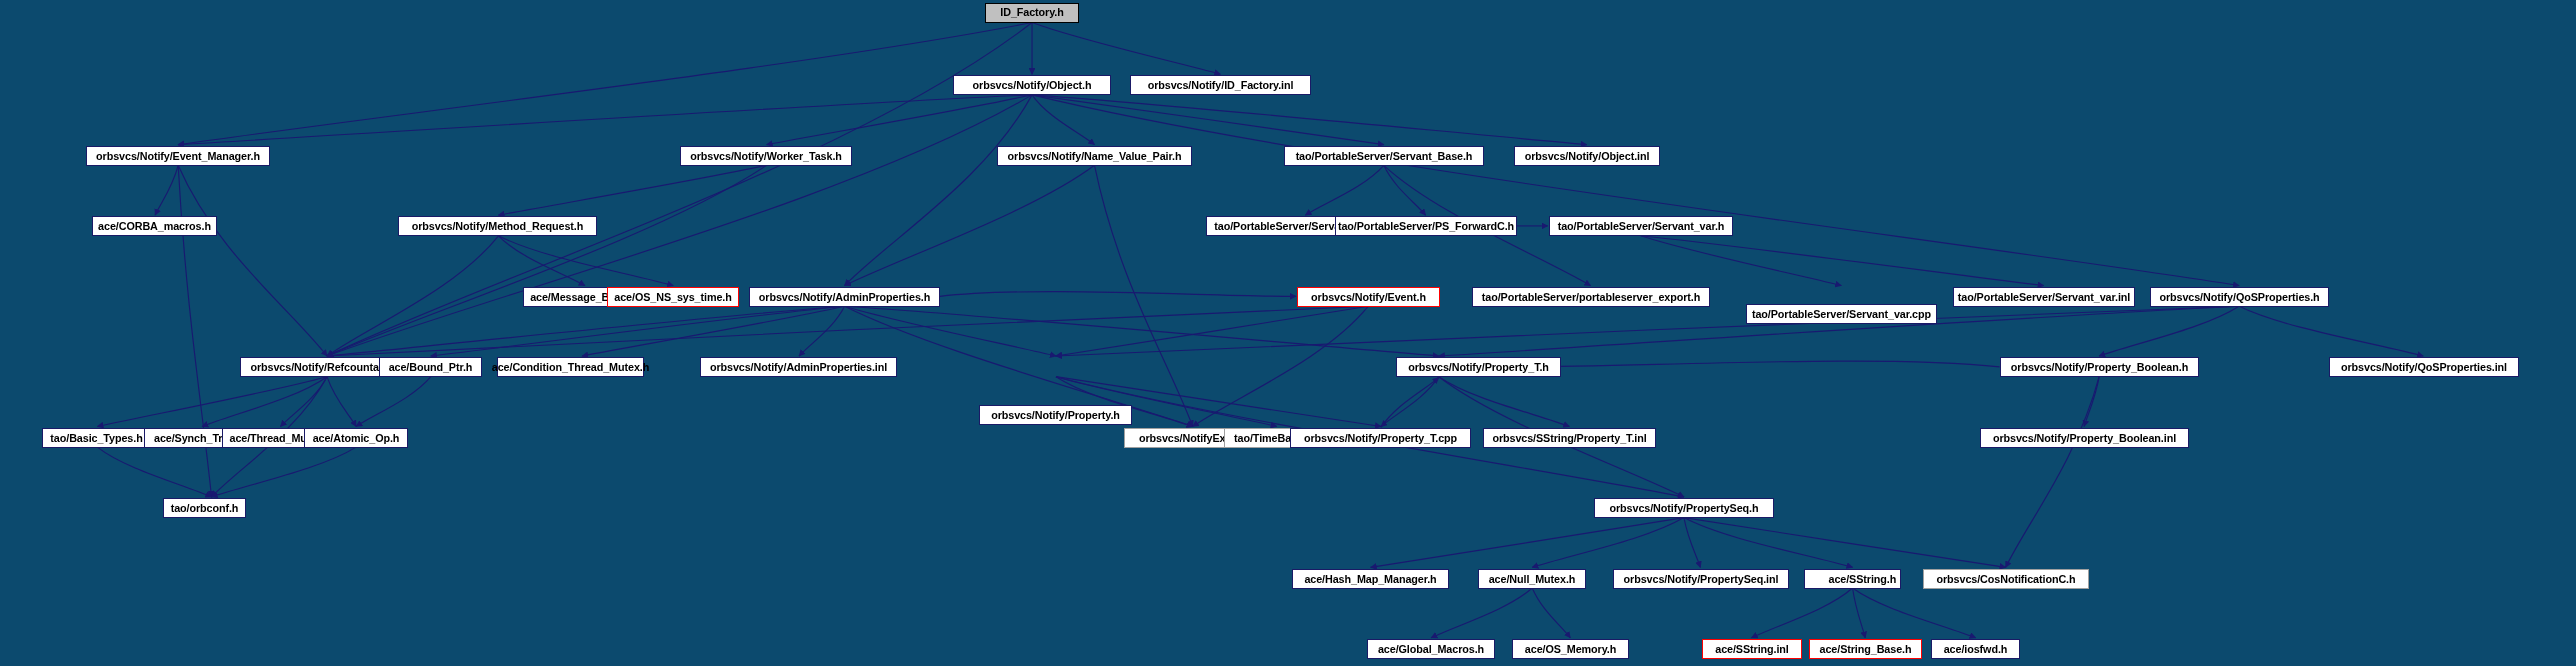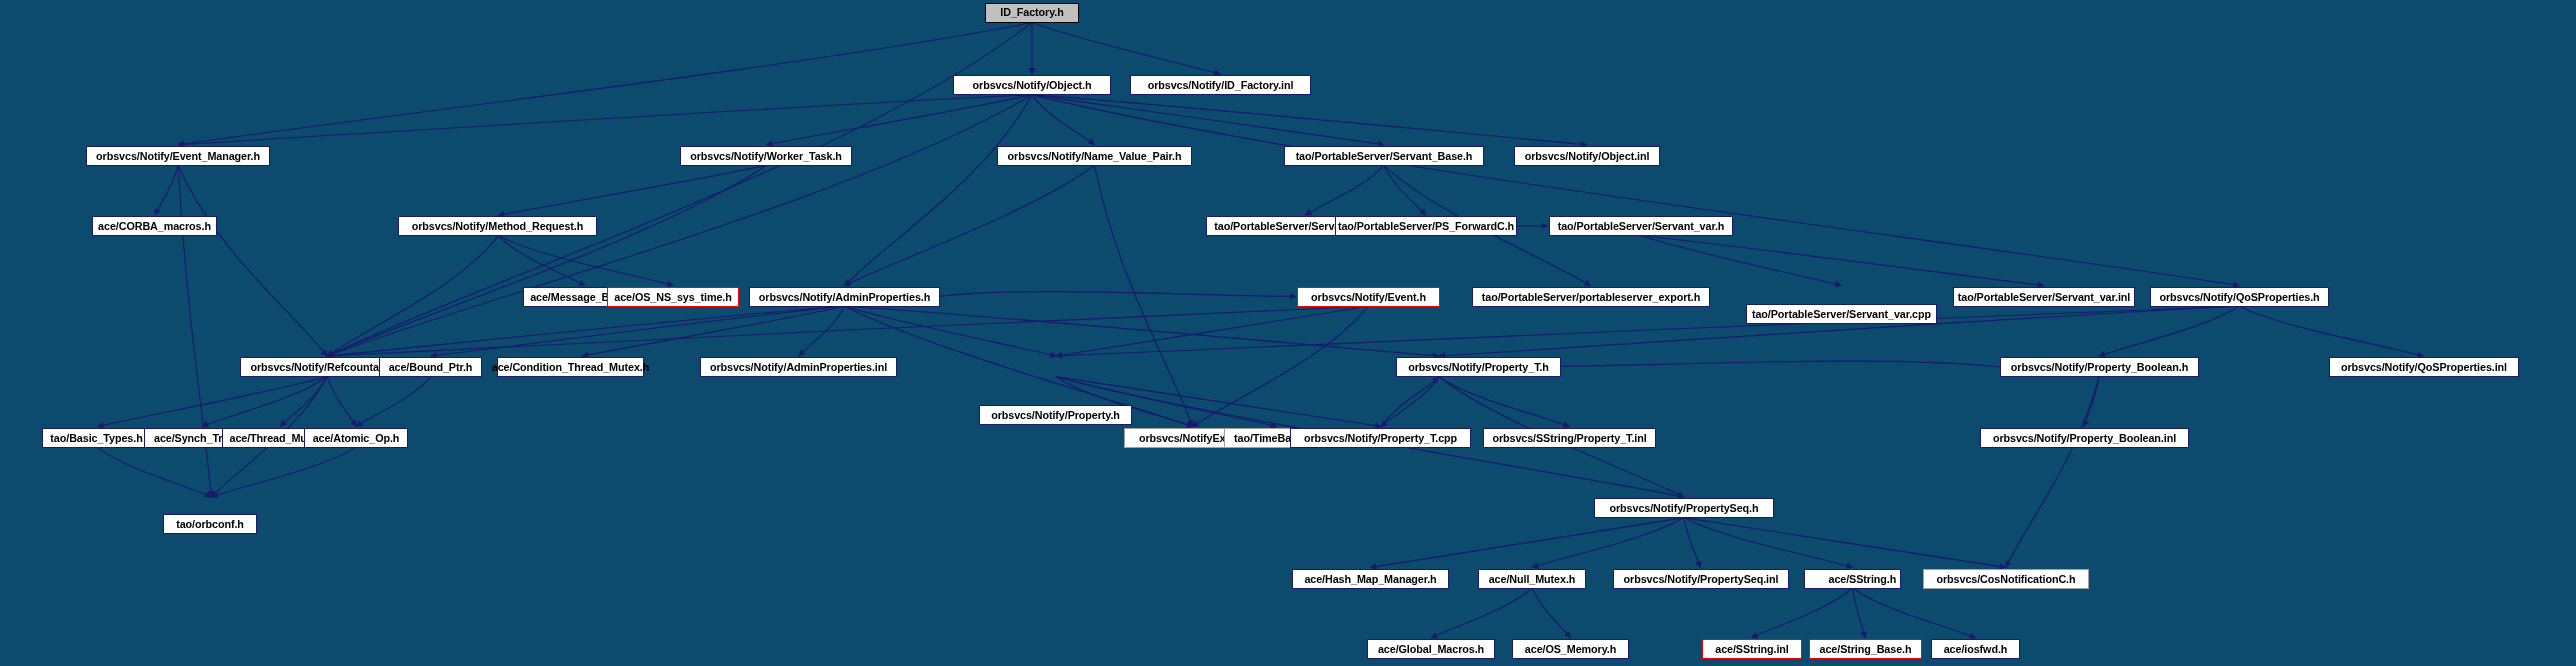--- a/index.html
+++ b/index.html
@@ -251,21 +251,21 @@
       </div>
       <div class="node" style="left: 1290px; top: 428px; width: 181px;">
         <span class="node-label">orbsvcs/Notify/Property_T.cpp</span>
       </div>
       <div class="node" style="left: 1483px; top: 428px; width: 173px;">
         <span class="node-label">orbsvcs/SString/Property_T.inl</span>
       </div>
       <div class="node" style="left: 1980px; top: 428px; width: 209px;">
         <span class="node-label">orbsvcs/Notify/Property_Boolean.inl</span>
       </div>
-      <div class="node" style="left: 163px; top: 498px; width: 94px; margin-top: 16px;">
+      <div class="node" style="left: 163px; top: 498px; width: 83px;">
         <span class="node-label">tao/orbconf.h</span>
       </div>
       <div class="node" style="left: 1594px; top: 498px; width: 180px;">
         <span class="node-label">orbsvcs/Notify/PropertySeq.h</span>
       </div>
       <div class="node" style="left: 1292px; top: 569px; width: 157px;">
         <span class="node-label">ace/Hash_Map_Manager.h</span>
       </div>
       <div class="node" style="left: 1478px; top: 569px; width: 108px;">
         <span class="node-label">ace/Null_Mutex.h</span>

